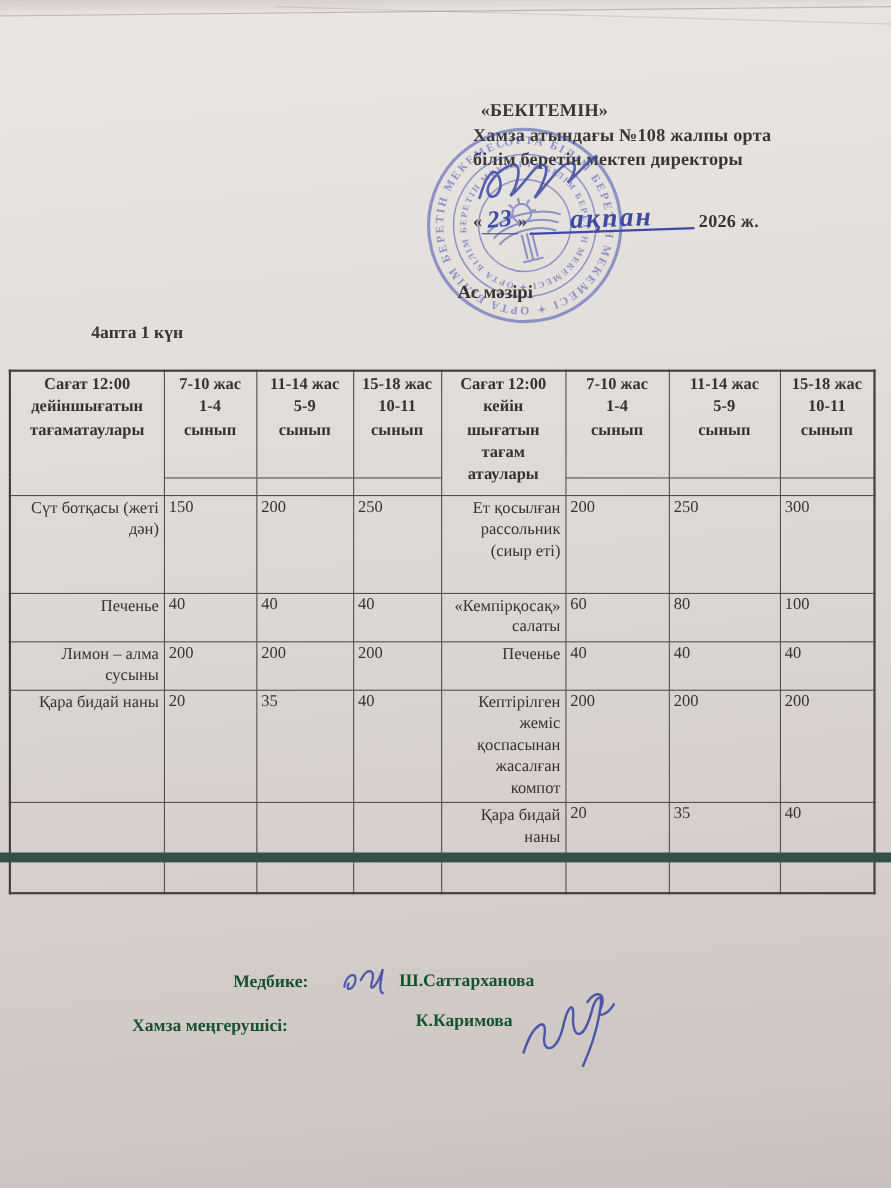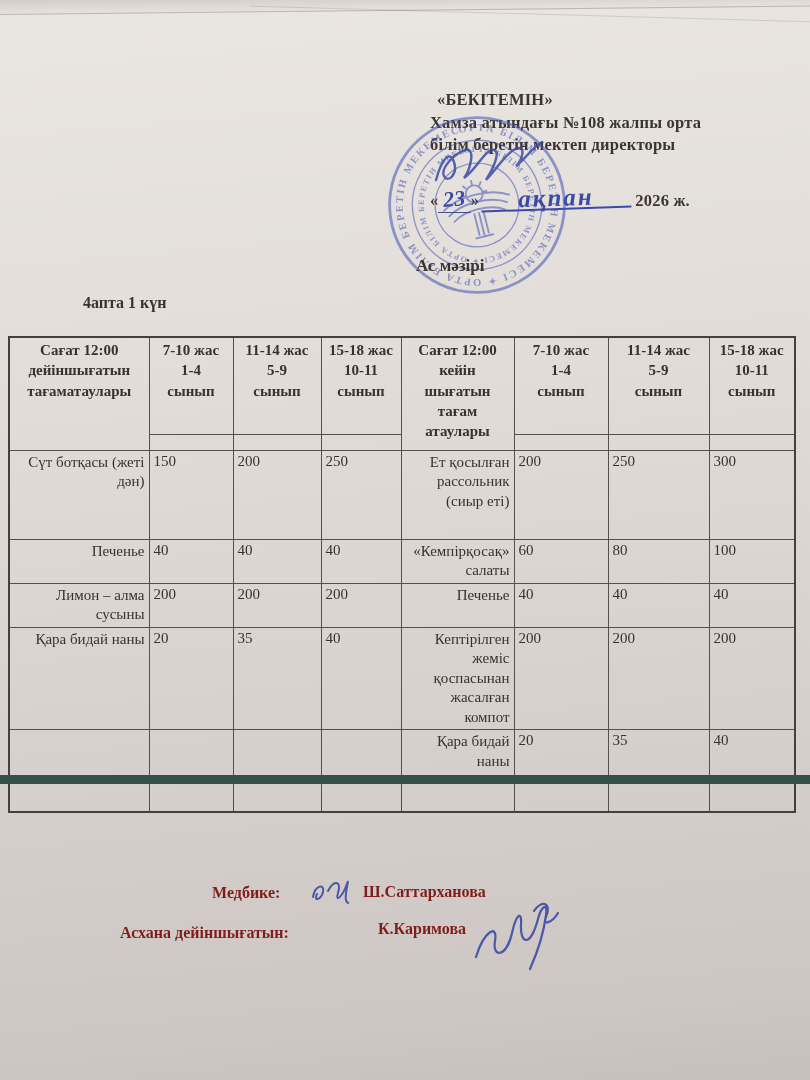--- a/index.html
+++ b/index.html
@@ -61,21 +61,21 @@
   td.hcell{
     font-weight:bold;text-align:center;vertical-align:middle;
     white-space:pre-line;line-height:1.35;
   }
   td.num{text-align:left;}
   td.vmid{vertical-align:middle;}
   td.txt{line-height:1.3;text-align:right;}
   
   #stamp{position:absolute;left:382px;top:110px;width:190px;height:190px;}
   
-  .foot{font-size:16px;font-weight:bold;color:#7f1d1d;}
+  .foot{font-size:16px;font-weight:bold;color:#14532d;}
   svg.sig{position:absolute;overflow:visible;}
 </style>
 </head>
 <body>
 
 <div id="page">
   <div id="paper"></div>
   <div class="top-edge"></div>
   <div class="crease"></div>
 
@@ -222,20 +222,20 @@
     </tr>
   </tbody>
     </table>
 
   <div class="ptext foot" style="left:212px;top:884px;">Медбике:</div>
   <div class="ptext foot" style="left:363px;top:883px;">Ш.Саттарханова</div>
   <svg class="sig" style="left:308px;top:875px;" width="48" height="36" viewBox="0 0 48 36">
     <path d="M5,22 C7,10 17,8 15,17 C13,25 5,27 9,19 M20,16 C26,4 34,6 30,18 C27,27 34,24 40,6 C38,18 36,26 40,28" fill="none" stroke="#3c4aa5" stroke-width="2" stroke-linecap="round" opacity="0.9"></path>
   </svg>
 
-  <div class="ptext foot" style="left:120px;top:924px;">Асхана дейіншығатын:</div>
+  <div class="ptext foot" style="left:120px;top:924px;">Хамза меңгерушісі:</div>
   <div class="ptext foot" style="left:378px;top:920px;">К.Каримова</div>
   <svg class="sig" style="left:468px;top:895px;" width="95" height="80" viewBox="0 0 95 80">
     <path d="M8,62 C16,36 30,28 27,46 C24,62 38,64 44,38 C48,20 54,14 53,30 C52,48 62,54 70,24 C73,12 80,6 78,20 C76,36 70,56 62,74 M66,16 C74,4 84,8 78,22 C74,31 84,28 90,18" fill="none" stroke="#3c4aa5" stroke-width="2.2" stroke-linecap="round" opacity="0.9"></path>
   </svg>
 
   <div class="bottom-strip"></div>
 </div>
 
 </body></html>

